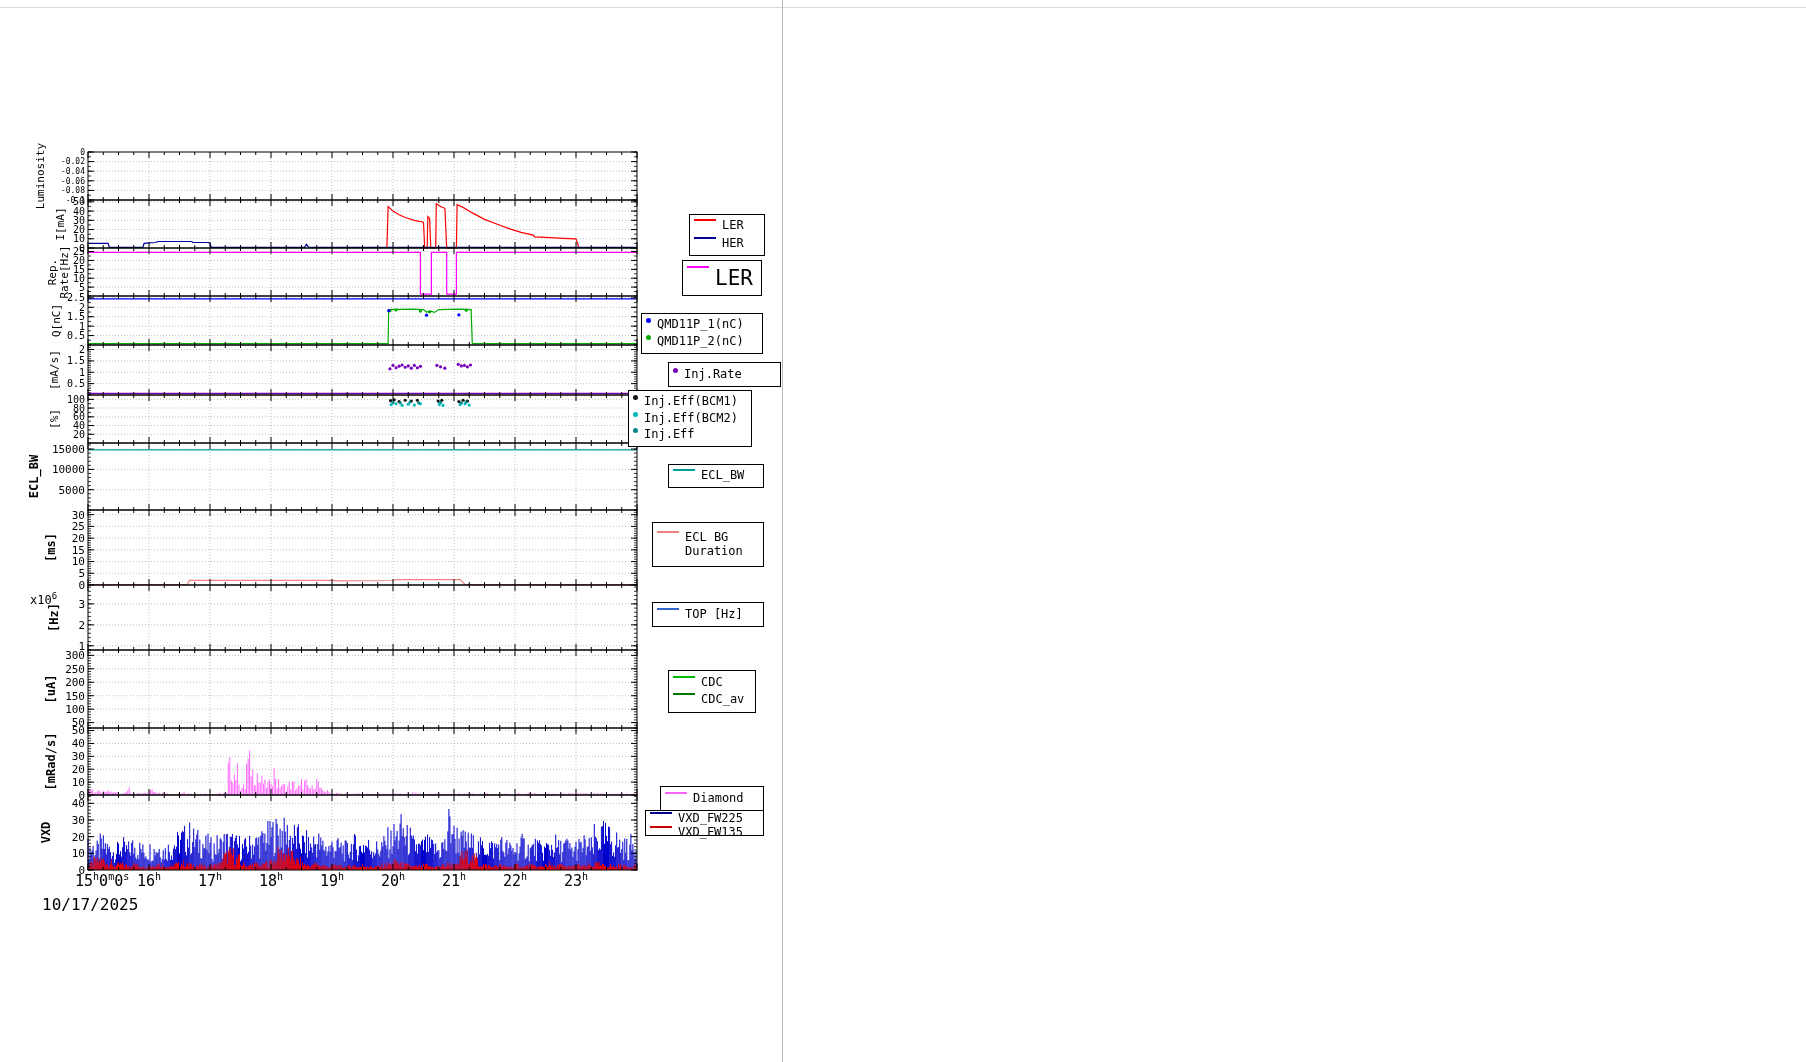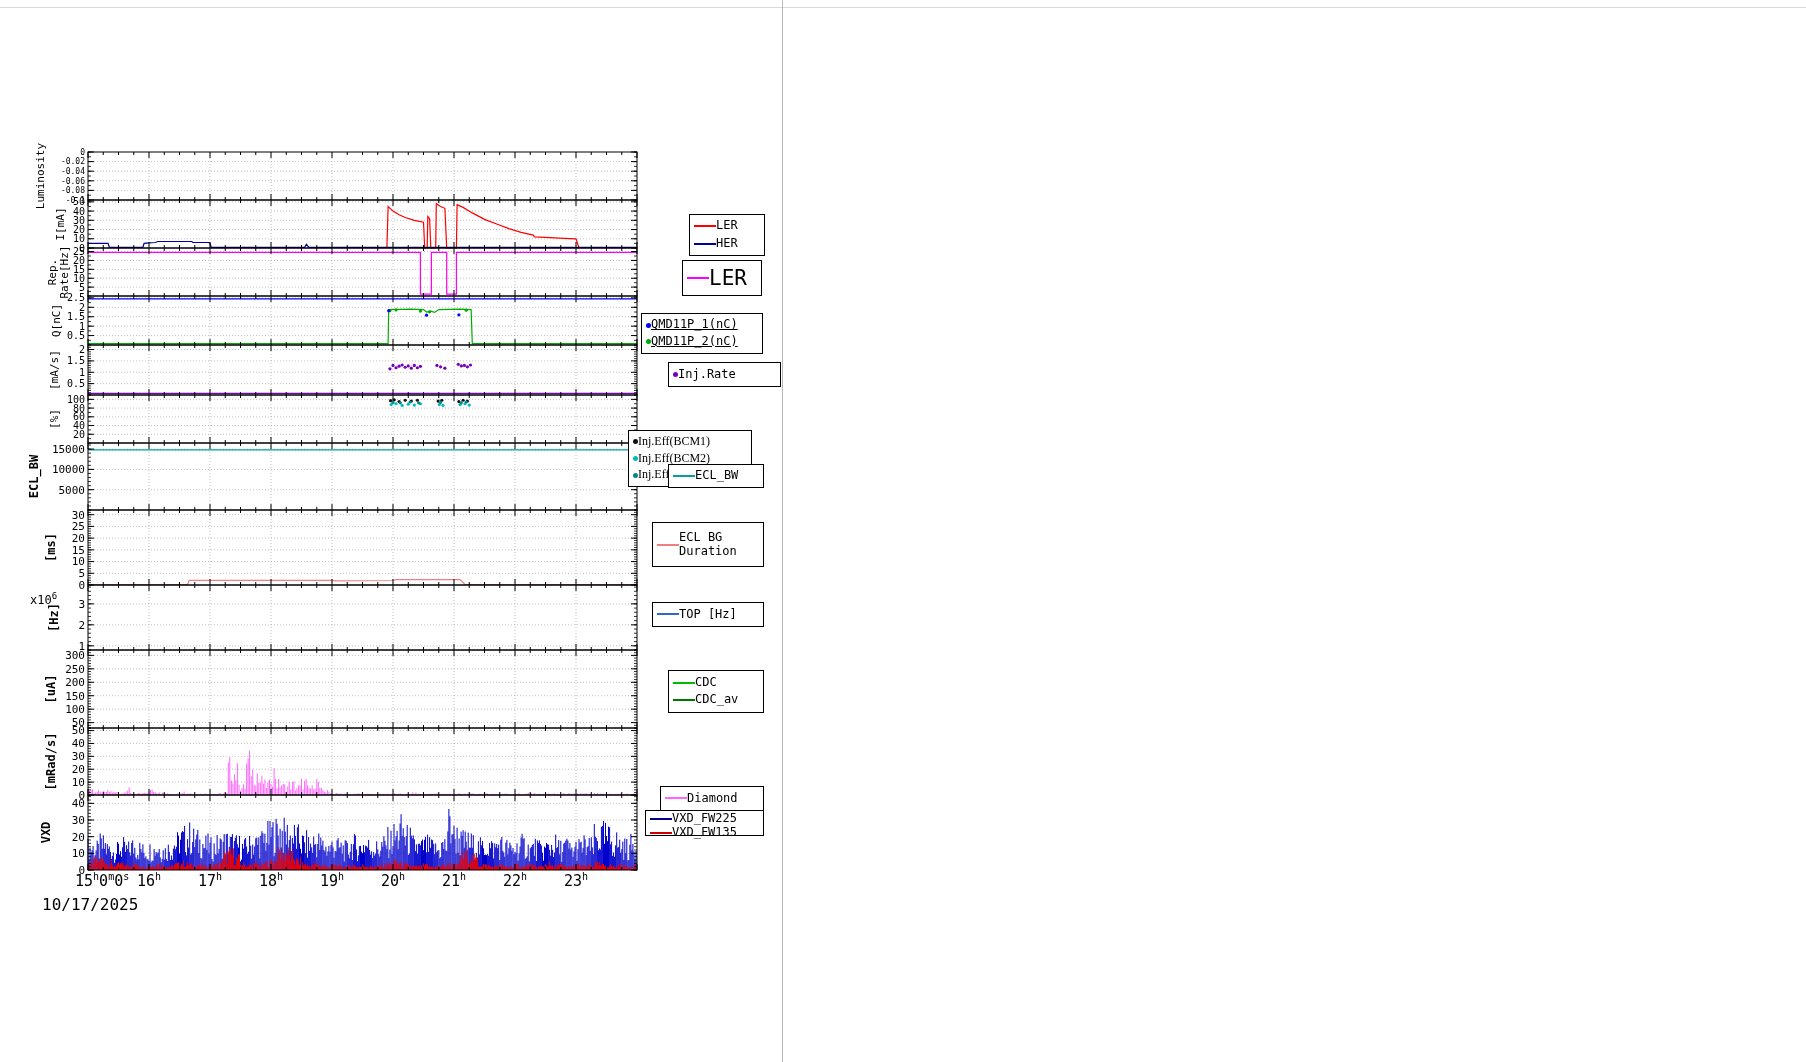--- a/index.html
+++ b/index.html
@@ -6,21 +6,21 @@
   body{
     width:1806px;height:1062px;background:#ffffff;position:relative;overflow:hidden;
     font-family:"DejaVu Sans Mono",monospace;color:#000;
   }
   #plot-svg{position:absolute;left:0;top:0;}
   svg text{font-family:"DejaVu Sans Mono",monospace;fill:#000;}
   .legend{
     position:absolute;border:1px solid #000;background:#fff;box-sizing:border-box;
     display:flex;flex-direction:column;justify-content:space-evenly;padding:1px 4px;
   }
-  .legend-row{display:flex;align-items:center;}
+  .legend-row{display:flex;align-items:flex-start;gap:6px;}
   .lm-line{display:inline-block;width:22px;height:0;border-top:2px solid #000;flex:none;}
   .lm-dot{display:inline-block;width:5px;height:5px;border-radius:50%;background:#000;flex:none;}
   .legend-label{white-space:pre-line;line-height:1.15;}
   .date-label{position:absolute;left:42px;top:895px;font-size:16px;}
   .window-divider{position:absolute;left:782px;top:0;width:1px;height:1062px;background:#b9b9b9;}
   .top-border-line{position:absolute;left:0;top:7px;width:1806px;height:1px;background:#d9d9d9;}
 </style>
 </head>
 <body>
 
@@ -1850,37 +1850,37 @@
           <span class="lm-line" style="border-top-color: rgb(0, 0, 153);"></span>
           <span class="legend-label">HER</span>
         </div>
       </div>
       <div class="legend" style="left: 682px; top: 260px; width: 80px; height: 36px; font-size: 21px;">
         <div class="legend-row">
           <span class="lm-line" style="border-top-color: rgb(255, 0, 255);"></span>
           <span class="legend-label">LER</span>
         </div>
       </div>
-      <div class="legend" style="left: 641px; top: 313px; width: 122px; height: 41px; font-size: 12px; text-decoration: underline;">
+      <div class="legend" style="left: 641px; top: 313px; width: 122px; height: 41px; font-size: 12px;">
         <div class="legend-row">
           <span class="lm-dot" style="background: rgb(0, 0, 255);"></span>
           <span class="legend-label">QMD11P_1(nC)</span>
         </div>
         <div class="legend-row">
           <span class="lm-dot" style="background: rgb(0, 170, 0);"></span>
           <span class="legend-label">QMD11P_2(nC)</span>
         </div>
       </div>
       <div class="legend" style="left: 668px; top: 362px; width: 113px; height: 25px; font-size: 12px;">
         <div class="legend-row">
           <span class="lm-dot" style="background: rgb(119, 0, 187);"></span>
           <span class="legend-label">Inj.Rate</span>
         </div>
       </div>
-      <div class="legend" style="left: 628px; top: 430px; width: 124px; height: 57px; font-size: 12px; font-family: Liberation Serif, serif;">
+      <div class="legend" style="left: 628px; top: 390px; width: 124px; height: 57px; font-size: 12px;">
         <div class="legend-row">
           <span class="lm-dot" style="background: rgb(17, 17, 17);"></span>
           <span class="legend-label">Inj.Eff(BCM1)</span>
         </div>
         <div class="legend-row">
           <span class="lm-dot" style="background: rgb(0, 187, 187);"></span>
           <span class="legend-label">Inj.Eff(BCM2)</span>
         </div>
         <div class="legend-row">
           <span class="lm-dot" style="background: rgb(0, 136, 136);"></span>
@@ -1899,21 +1899,21 @@
           <span class="legend-label">ECL BG
 Duration</span>
         </div>
       </div>
       <div class="legend" style="left: 652px; top: 602px; width: 112px; height: 25px; font-size: 12px;">
         <div class="legend-row">
           <span class="lm-line" style="border-top-color: rgb(51, 102, 204);"></span>
           <span class="legend-label">TOP [Hz]</span>
         </div>
       </div>
-      <div class="legend" style="left: 668px; top: 670px; width: 96px; height: 43px; font-size: 12px;">
+      <div class="legend" style="left: 668px; top: 670px; width: 88px; height: 43px; font-size: 12px;">
         <div class="legend-row">
           <span class="lm-line" style="border-top-color: rgb(0, 187, 0);"></span>
           <span class="legend-label">CDC</span>
         </div>
         <div class="legend-row">
           <span class="lm-line" style="border-top-color: rgb(0, 119, 0);"></span>
           <span class="legend-label">CDC_av</span>
         </div>
       </div>
       <div class="legend" style="left: 660px; top: 742px; width: 104px; height: 25px; font-size: 12px; margin-top: 44px;">

